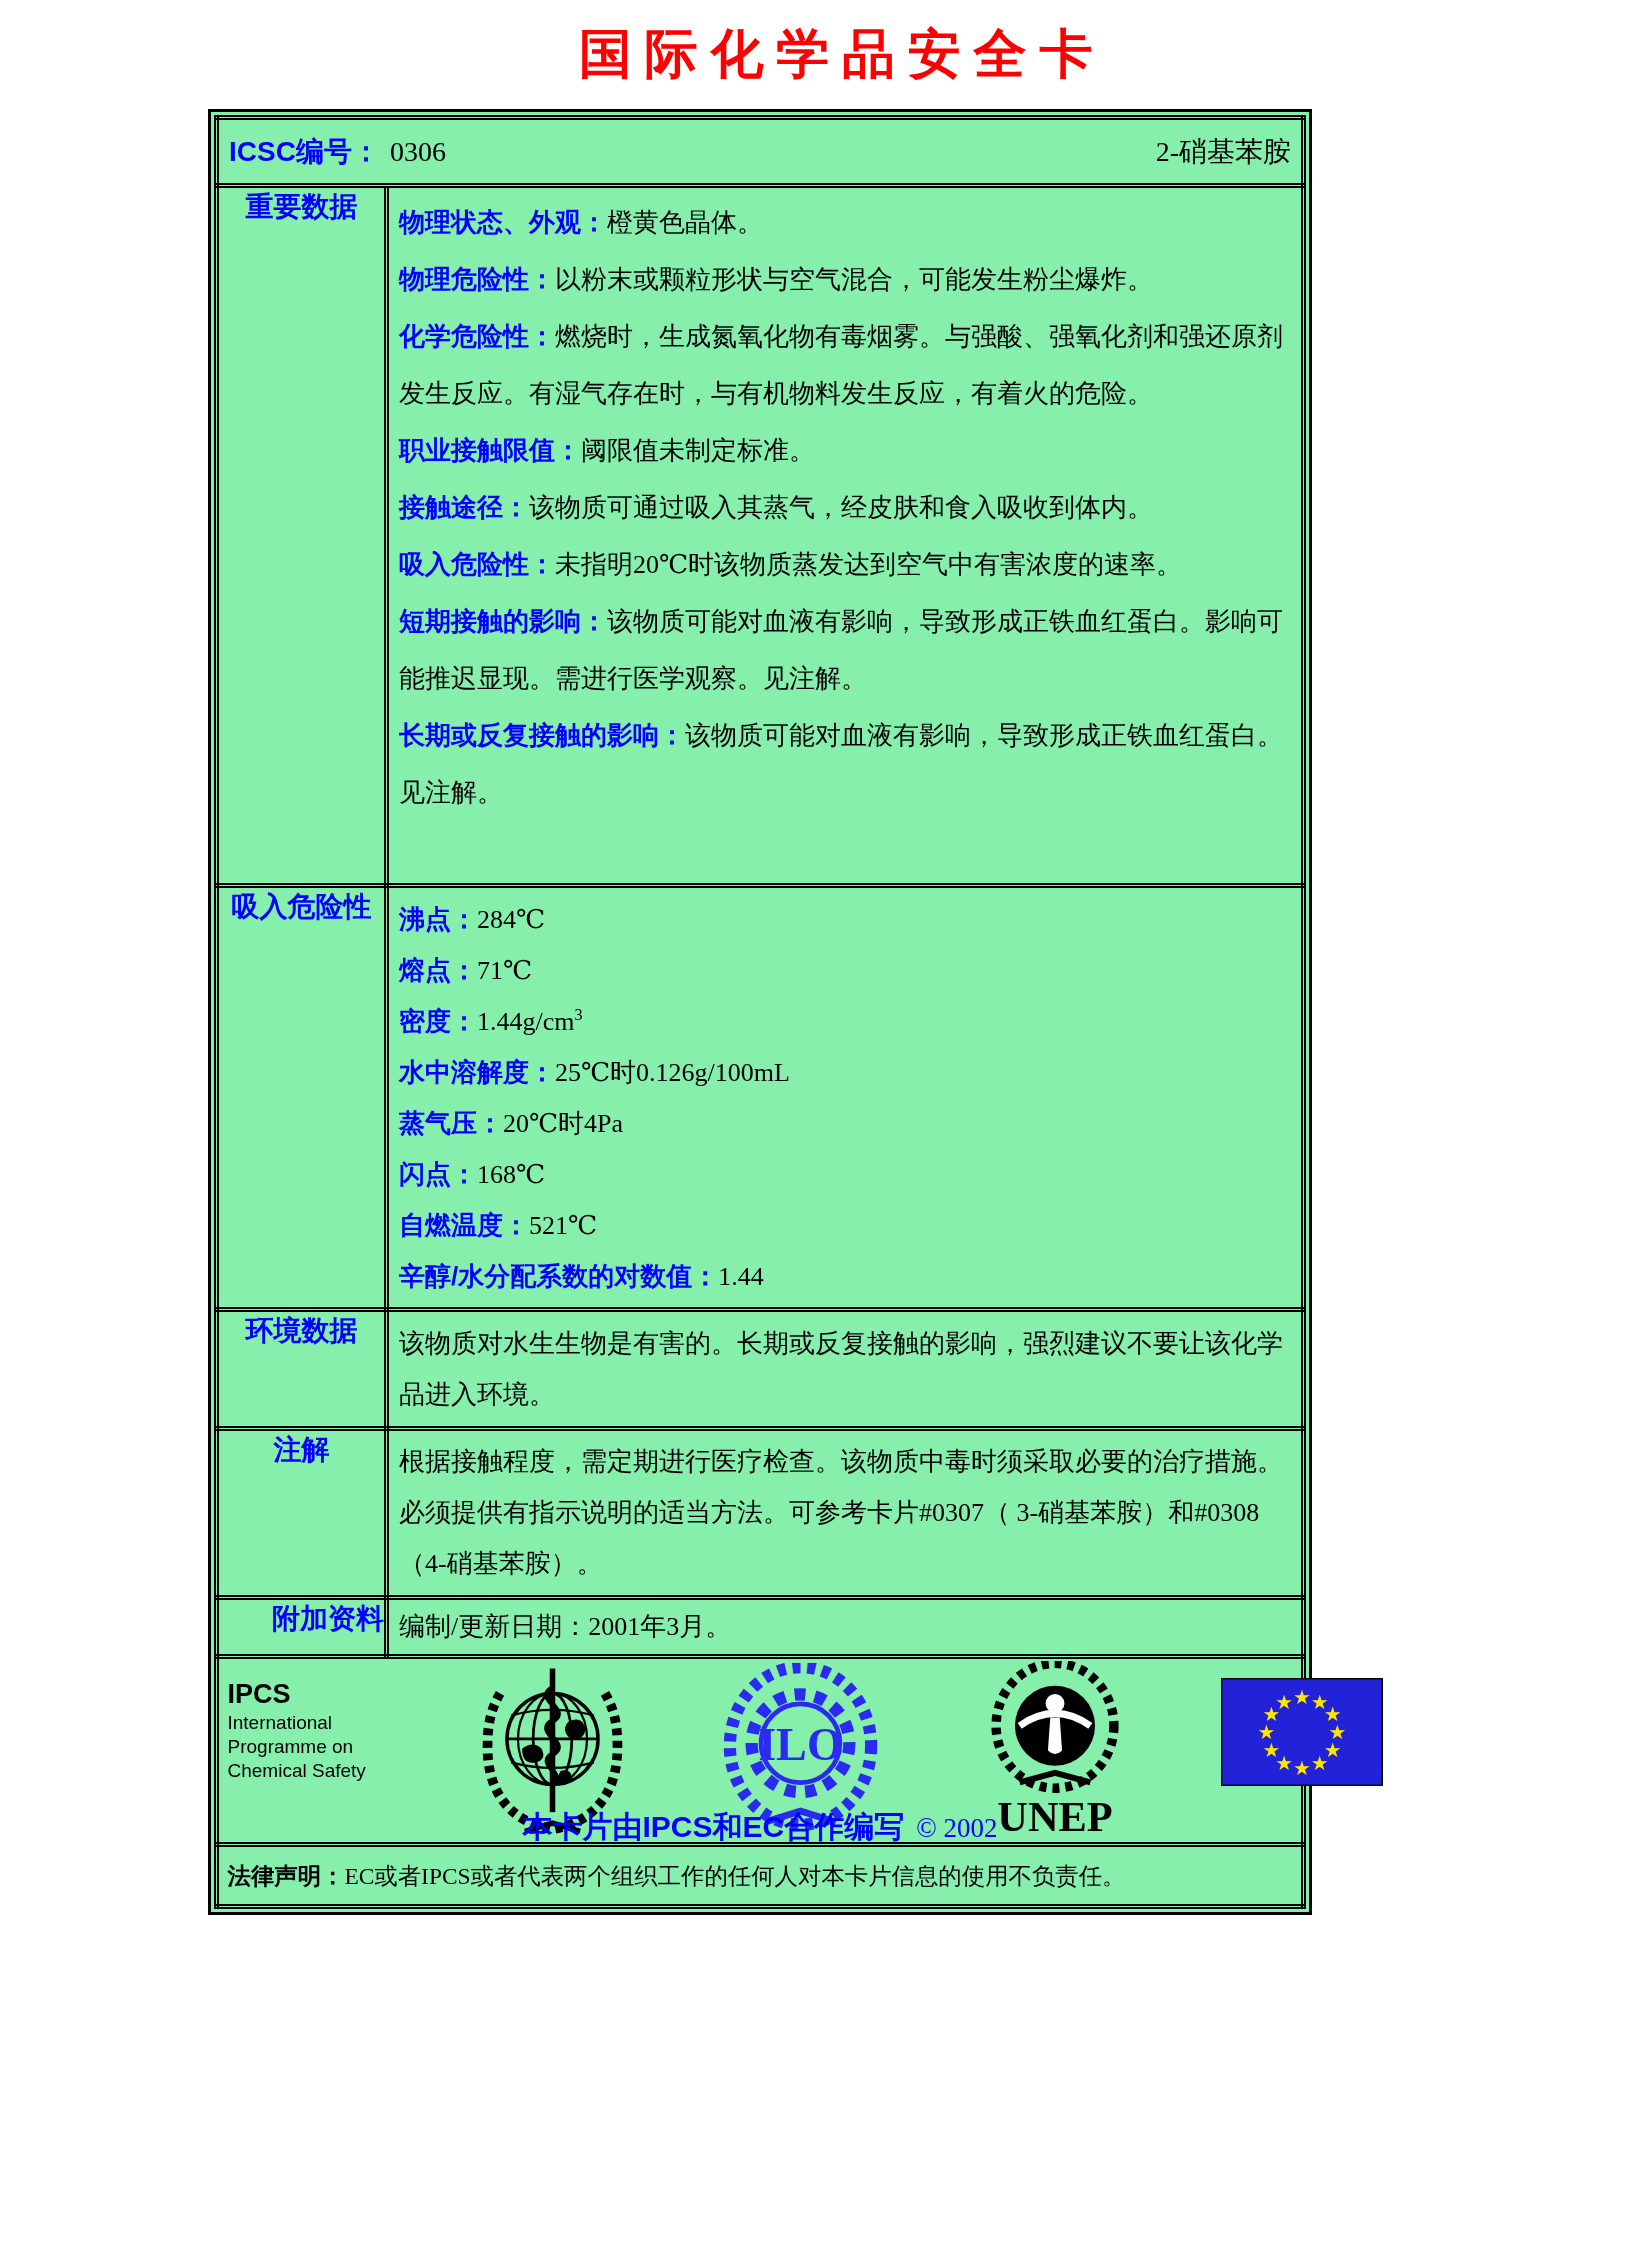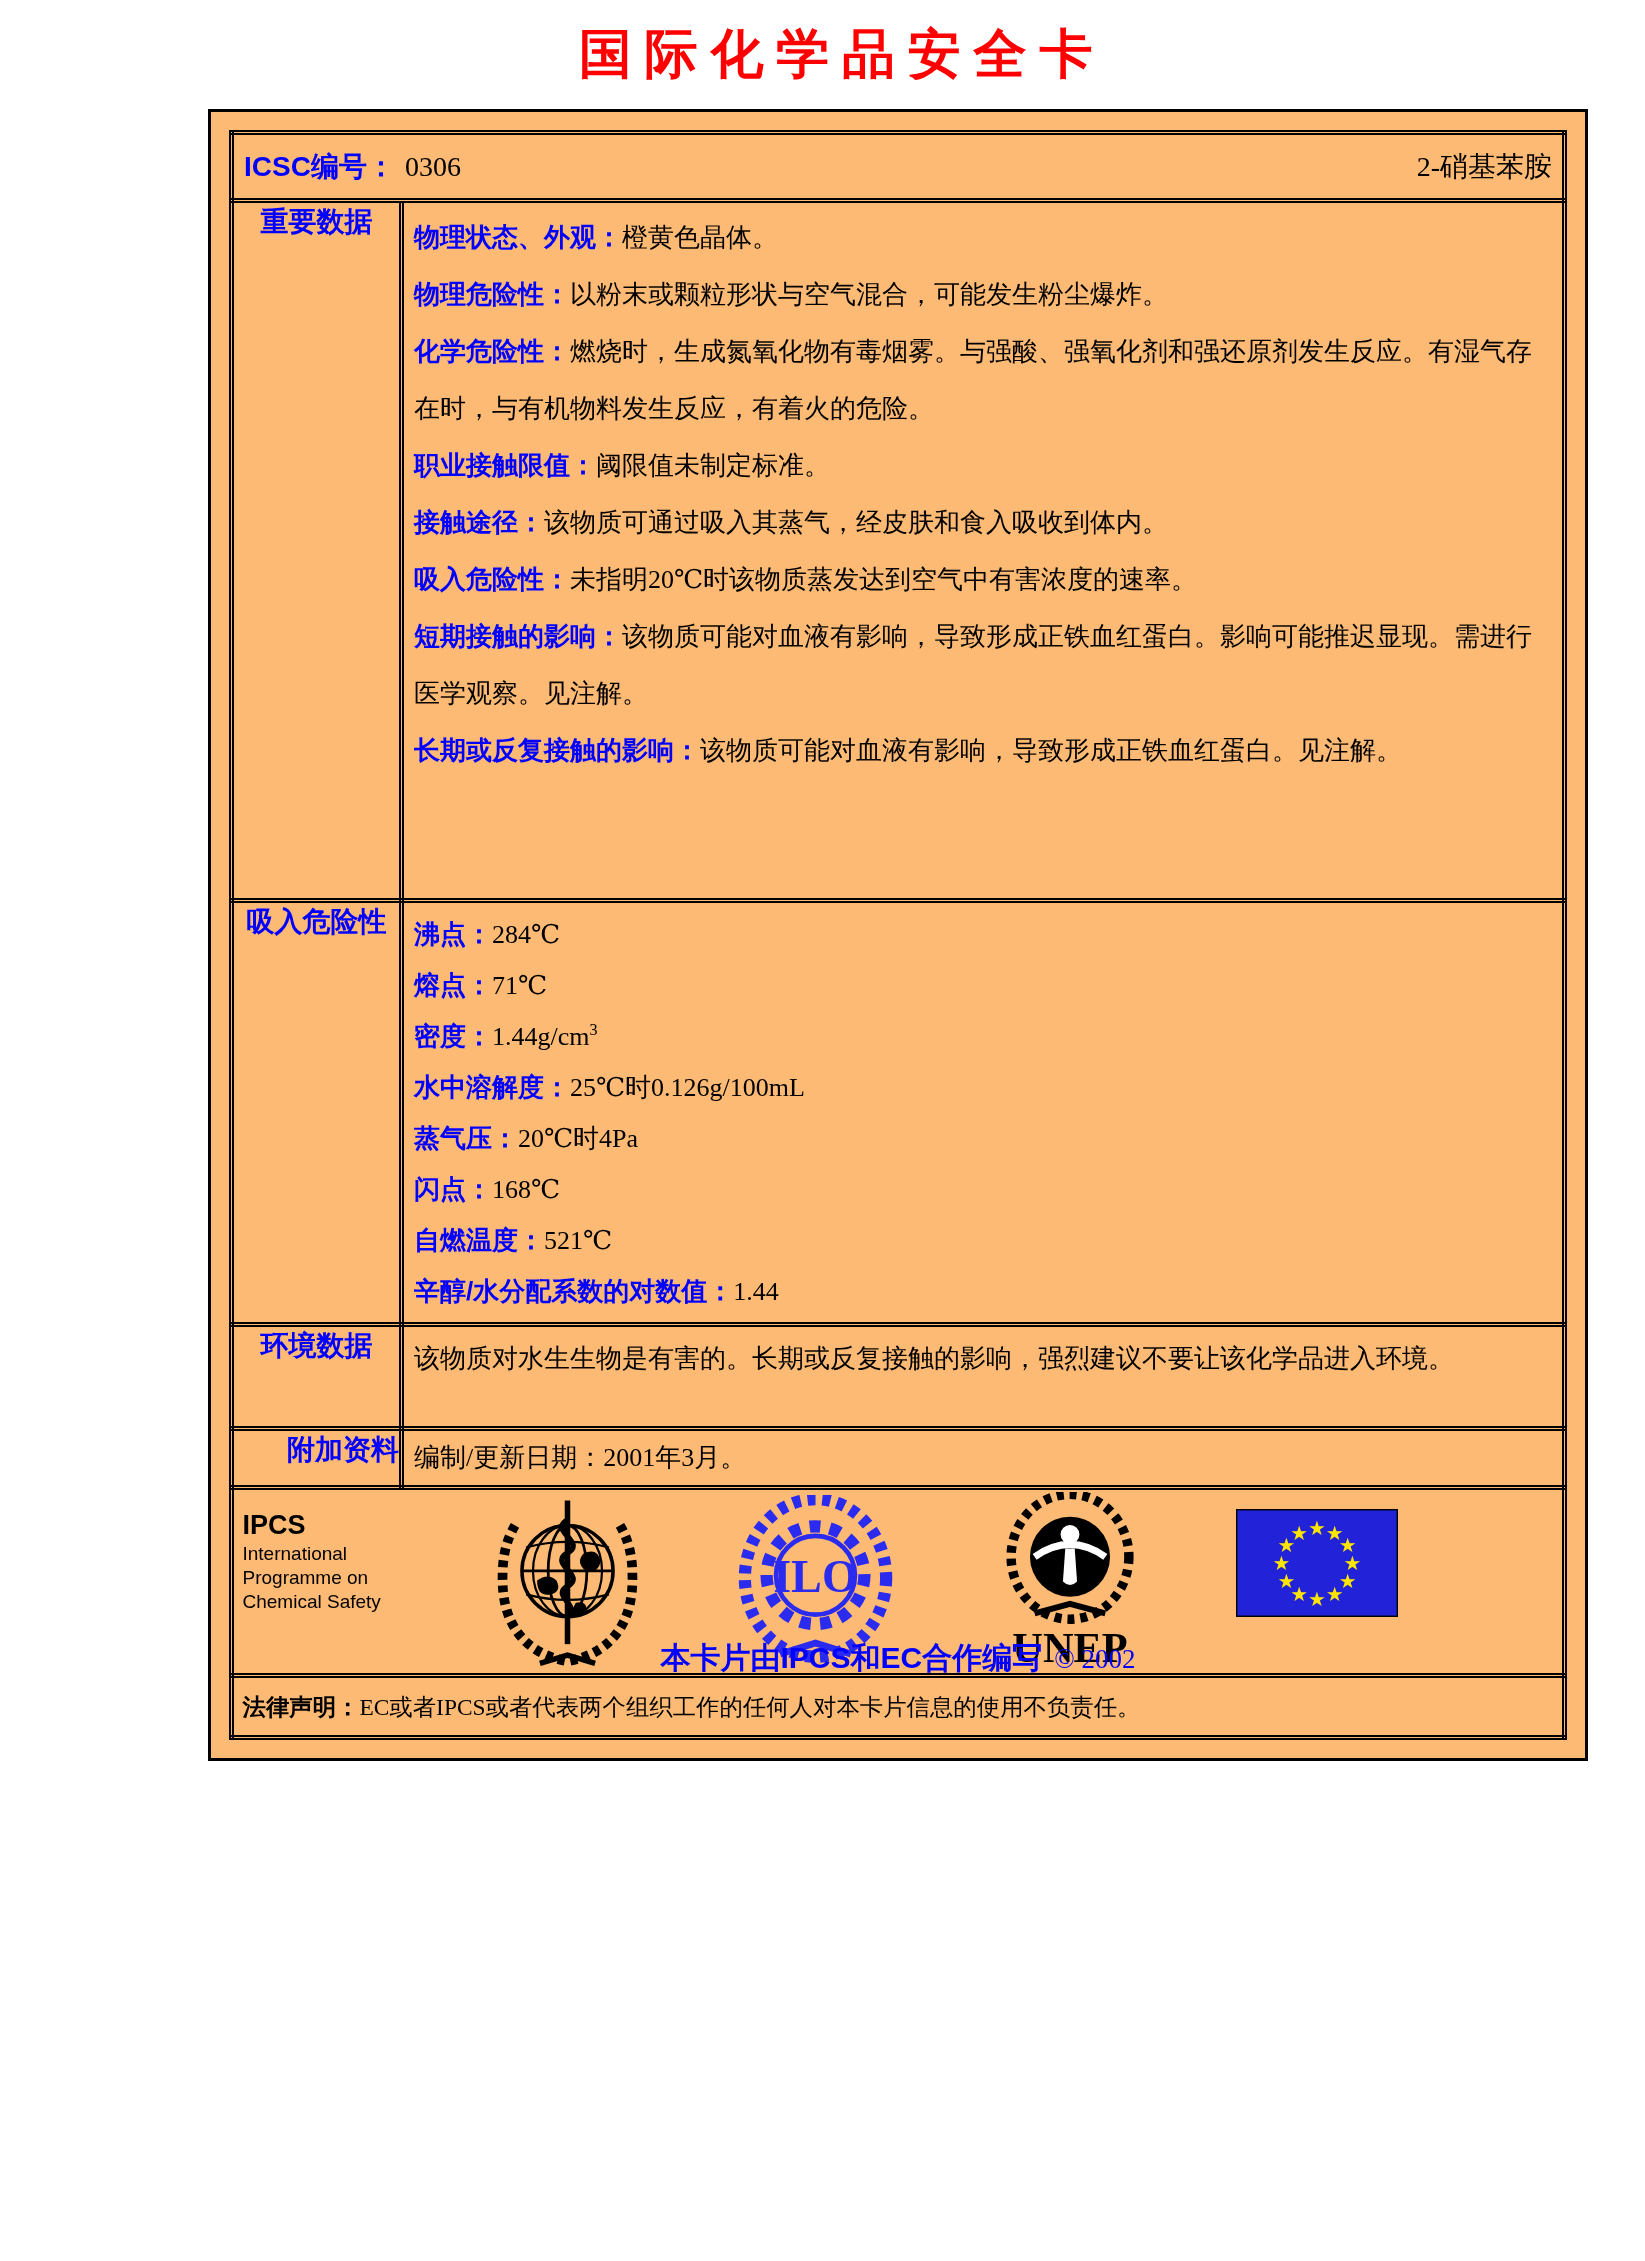--- a/index.html
+++ b/index.html
@@ -9,22 +9,22 @@
     font-family:"Liberation Serif","DejaVu Serif",serif; color:#000;
   }
   .doc-title {
     position:absolute; top:18.5px; left:208px; width:1268px;
     text-align:center; color:#ff0000; font-weight:bold;
     font-size:53px; letter-spacing:12.8px;
     font-family:"DejaVu Serif","Liberation Serif",serif;
     white-space:nowrap;
   }
   .card-outer {
-    position:absolute; left:208px; top:109px; width:1380px;
-    border:3.5px solid #000; padding:18px; background:#fdba74;
+    position:absolute; left:208px; top:109px; width:1104px;
+    border:3.5px solid #000; padding:3px; background:#86efac;
   }
   table.card { width:100%; border-collapse:collapse; table-layout:fixed; }
   table.card td { border:5px double #000; vertical-align:top; }
   col.c-label { width:170px; }
 
   .header-cell { height:68px; position:relative; padding:0 10px; }
   .header-inner { display:flex; align-items:center; height:100%; font-size:28px; }
   .hdr-label {
     color:#0000ff; font-weight:bold;
     font-family:"Liberation Sans","DejaVu Sans",sans-serif;
@@ -129,20 +129,24 @@
           <span class="item"><span class="inline-label">自燃温度：</span><span>521℃</span></span>
           <span class="item"><span class="inline-label">辛醇/水分配系数的对数值：</span><span>1.44</span></span>
         </td>
       </tr>
 
       <tr>
         <td class="label-cell" style="height:104px;">环境数据</td>
         <td class="content-cell lh72">该物质对水生生物是有害的。长期或反复接触的影响，强烈建议不要让该化学品进入环境。</td>
       </tr>
 
+      <tr>
+        <td class="label-cell" style="height:148px;">注解</td>
+        <td class="content-cell lh72">根据接触程度，需定期进行医疗检查。该物质中毒时须采取必要的治疗措施。必须提供有指示说明的适当方法。可参考卡片#0307（ 3-硝基苯胺）和#0308 （4-硝基苯胺）。</td>
+      </tr>
 
       <tr>
         <td class="label-cell" style="height:54px;text-align:right;">附加资料</td>
         <td class="addl-cell">编制/更新日期：2001年3月。</td>
       </tr>
 
       <tr>
         <td colspan="2" class="logos-cell">
           <div class="logos-wrap">
 

